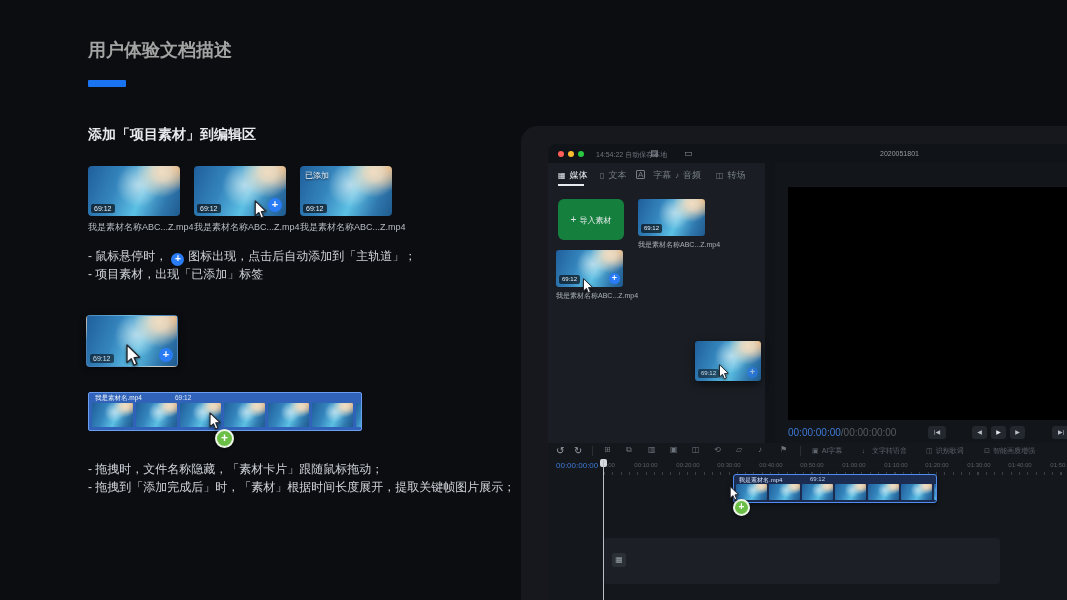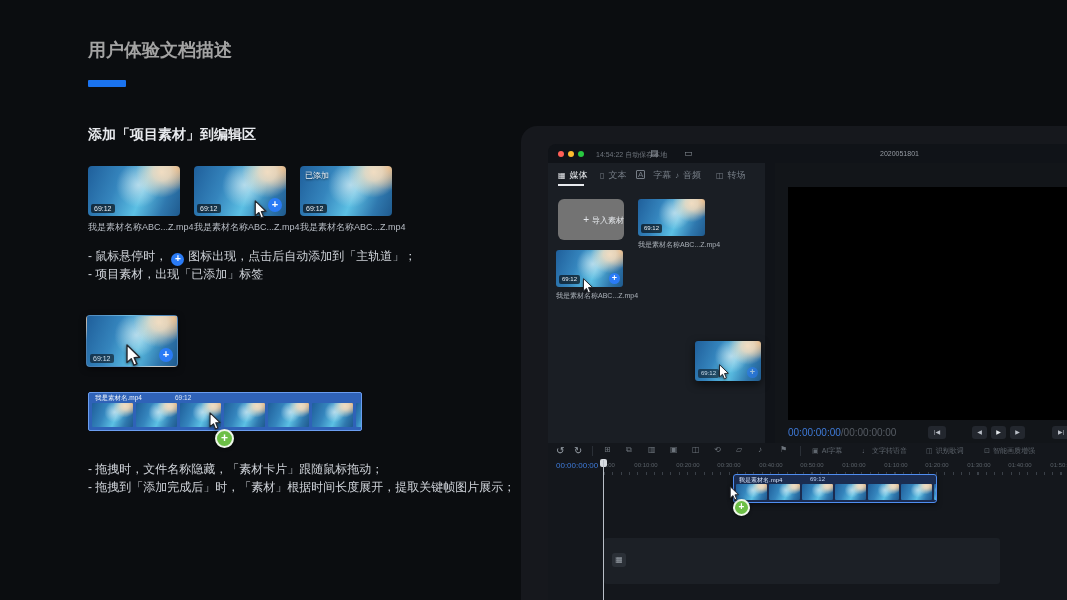--- a/index.html
+++ b/index.html
@@ -121,21 +121,21 @@
   <div class="tab" style="left:636px">
     <span class="ticon boxA">A</span><span style="margin-left:4px">字幕</span>
   </div>
   <div class="tab" style="left:675px">
     <span class="ticon">♪</span><span>音频</span>
   </div>
   <div class="tab" style="left:716px">
     <span class="ticon">◫</span><span>转场</span>
   </div>
 
-  <div class="abs" style="left:558px;top:199px;width:66px;height:41px;background:#737373;border-radius:6px;text-align:right;color:#e5e8ec;font-size:8px;line-height:41px">
+  <div class="abs" style="left:558px;top:199px;width:66px;height:41px;background:#15803d;border-radius:6px;text-align:center;color:#e5e8ec;font-size:8px;line-height:41px">
     <span style="font-size:10px;margin-right:3px">+</span><span>导入素材</span>
   </div>
 
   <div class="thumb art" style="left:638px;top:199px;width:67px;height:37px;border-radius:3px">
     <span class="badge" style="font-size:6px">69:12</span>
   </div>
   <div class="fname" style="left:638px;top:240px;font-size:7px;color:#aab0b8">我是素材名称ABC...Z.mp4</div>
 
   <div class="thumb art" style="left:556px;top:250px;width:67px;height:37px;border-radius:3px">
     <span class="badge" style="font-size:6px">69:12</span>

